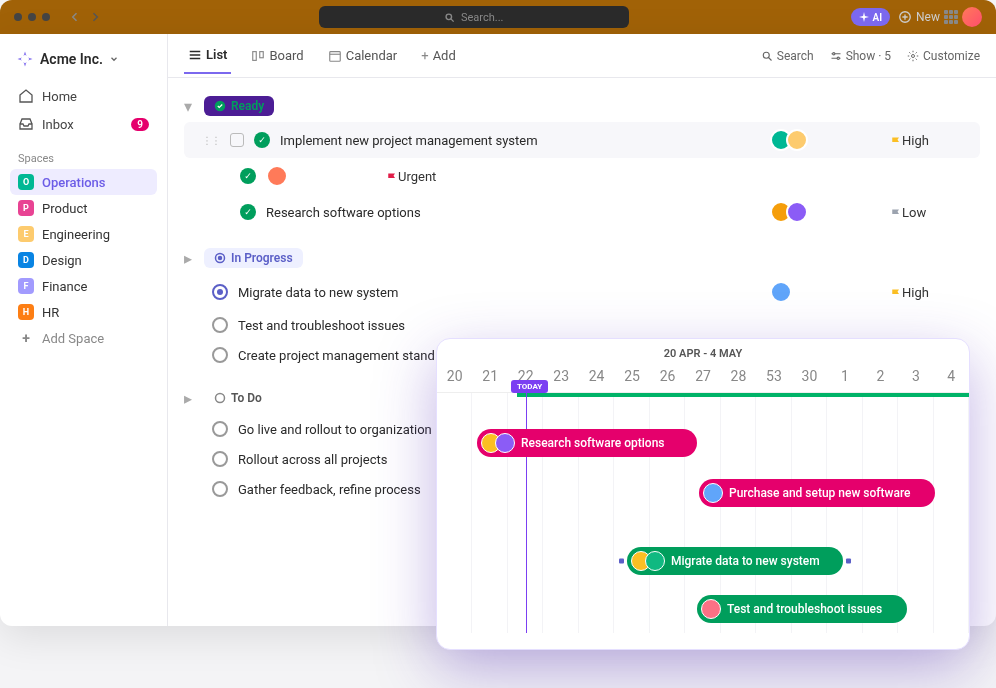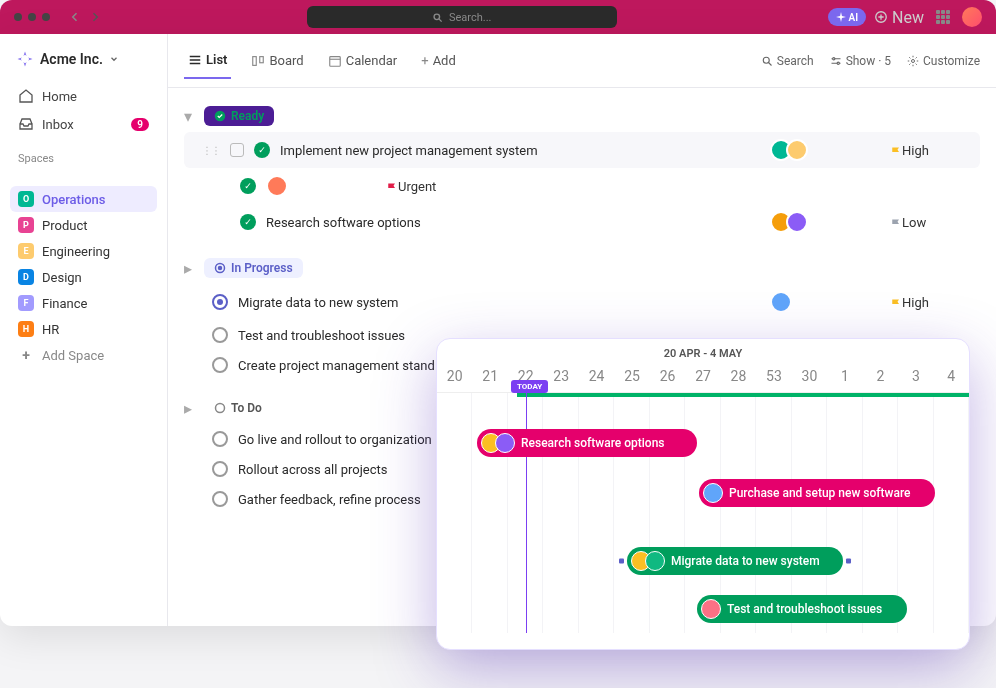--- a/index.html
+++ b/index.html
@@ -1,51 +1,51 @@
 <!DOCTYPE html>
 <html><head>
 <meta charset="utf-8">
 <style>
 * { margin: 0; padding: 0; box-sizing: border-box; font-family: -apple-system, BlinkMacSystemFont, "Segoe UI", Roboto, sans-serif; }
 body { background: #f4f4f6; width: 996px; height: 688px; position: relative; }
 
 
-.titlebar { height: 34px; background: #be185d; border-radius: 12px 12px 0 0; display: flex; align-items: center; padding: 0 14px; gap: 8px; }
+.titlebar { height: 34px; background: #a16207; border-radius: 12px 12px 0 0; display: flex; align-items: center; padding: 0 14px; gap: 8px; }
 .traffic-lights { display: flex; gap: 6px; }
 .traffic-light { width: 8px; height: 8px; border-radius: 50%; background: #444; }
 .nav-arrows { display: flex; gap: 6px; margin-left: 10px; color: #888; }
 .nav-arrow { width: 14px; height: 14px; display: flex; align-items: center; justify-content: center; cursor: pointer; }
 .searchbar { margin-left: auto; margin-right: auto; background: #2a2a2a; border-radius: 6px; height: 22px; width: 310px; display: flex; align-items: center; justify-content: center; color: #888; font-size: 11px; gap: 6px; }
 .ai-badge { background: #7b68ee; border-radius: 10px; height: 18px; padding: 0 8px; display: flex; align-items: center; color: #fff; font-size: 10px; font-weight: 600; gap: 3px; margin-left: 6px; }
-.titlebar-right { display: flex; align-items: center; gap: 12px; color: #ccc; font-size: 16px; }
+.titlebar-right { display: flex; align-items: center; gap: 4px; color: #ccc; font-size: 12px; }
 .new-btn { display: flex; align-items: center; gap: 4px; cursor: pointer; }
 .apps-icon { width: 14px; height: 14px; display: grid; grid-template-columns: 1fr 1fr 1fr; gap: 1px; }
 .apps-icon div { background: #888; border-radius: 1px; }
 .avatar-sm { width: 20px; height: 20px; border-radius: 50%; background: linear-gradient(135deg,#ff7a59,#ff4d6d); }
 
 
 .app { background: #fff; border-radius: 0 0 12px 12px; display: flex; height: 592px; box-shadow: 0 10px 40px rgba(0,0,0,0.1); }
 
 
 .sidebar { width: 168px; border-right: 1px solid #e8e8ed; padding: 12px 10px; }
 .workspace-header { display: flex; align-items: center; gap: 6px; font-weight: 600; font-size: 14px; color: #2a2a2a; padding: 4px 6px; margin-bottom: 10px; cursor: pointer; }
 .logo-icon { width: 18px; height: 18px; color: #7b68ee; }
 .side-item { display: flex; align-items: center; gap: 8px; padding: 6px 8px; border-radius: 6px; font-size: 13px; color: #444; cursor: pointer; }
 .side-icon { width: 16px; height: 16px; color: #555; }
 .badge-count { margin-left: auto; background: #e5006c; color: #fff; font-size: 10px; font-weight: 600; border-radius: 8px; padding: 1px 6px; }
-.side-section-label { font-size: 11px; color: #888; padding: 14px 8px 21px; }
+.side-section-label { font-size: 11px; color: #888; padding: 14px 8px 4px; }
 .space-item { display: flex; align-items: center; gap: 8px; padding: 5px 8px; border-radius: 6px; font-size: 13px; color: #333; cursor: pointer; }
 .space-item.active { background: #eeecff; color: #6c5ce7; font-weight: 500; }
 .space-icon { width: 16px; height: 16px; border-radius: 4px; display: flex; align-items: center; justify-content: center; font-size: 9px; font-weight: 700; color: #fff; }
 .add-space { color: #888; }
 .add-space .space-icon { background: none; color: #888; font-size: 14px; }
 
 
 .main { flex: 1; display: flex; flex-direction: column; }
-.toolbar { height: 54px; border-bottom: 1px solid #e8e8ed; display: flex; align-items: center; padding: 0 16px; gap: 16px; font-size: 13px; color: #555; justify-content: space-between; }
+.toolbar { height: 44px; border-bottom: 1px solid #e8e8ed; display: flex; align-items: center; padding: 0 16px; gap: 16px; font-size: 13px; color: #555; justify-content: space-between; }
 .view-tab { display: flex; align-items: center; gap: 4px; padding: 0 4px 10px; margin-top: 10px; cursor: pointer; }
 .view-tab.active { color: #2a2a2a; font-weight: 600; border-bottom: 2px solid #7b68ee; }
 .toolbar-spacer { flex: 1; }
 .toolbar-btn { display: flex; align-items: center; gap: 4px; color: #666; font-size: 12px; cursor: pointer; }
 
 
 .content { padding: 12px 16px; }
 .group { margin-bottom: 12px; }
 .group-header { display: flex; align-items: center; gap: 8px; padding: 6px 0; }
 .collapse-caret { color: #aaa; cursor: pointer; width: 12px; }

